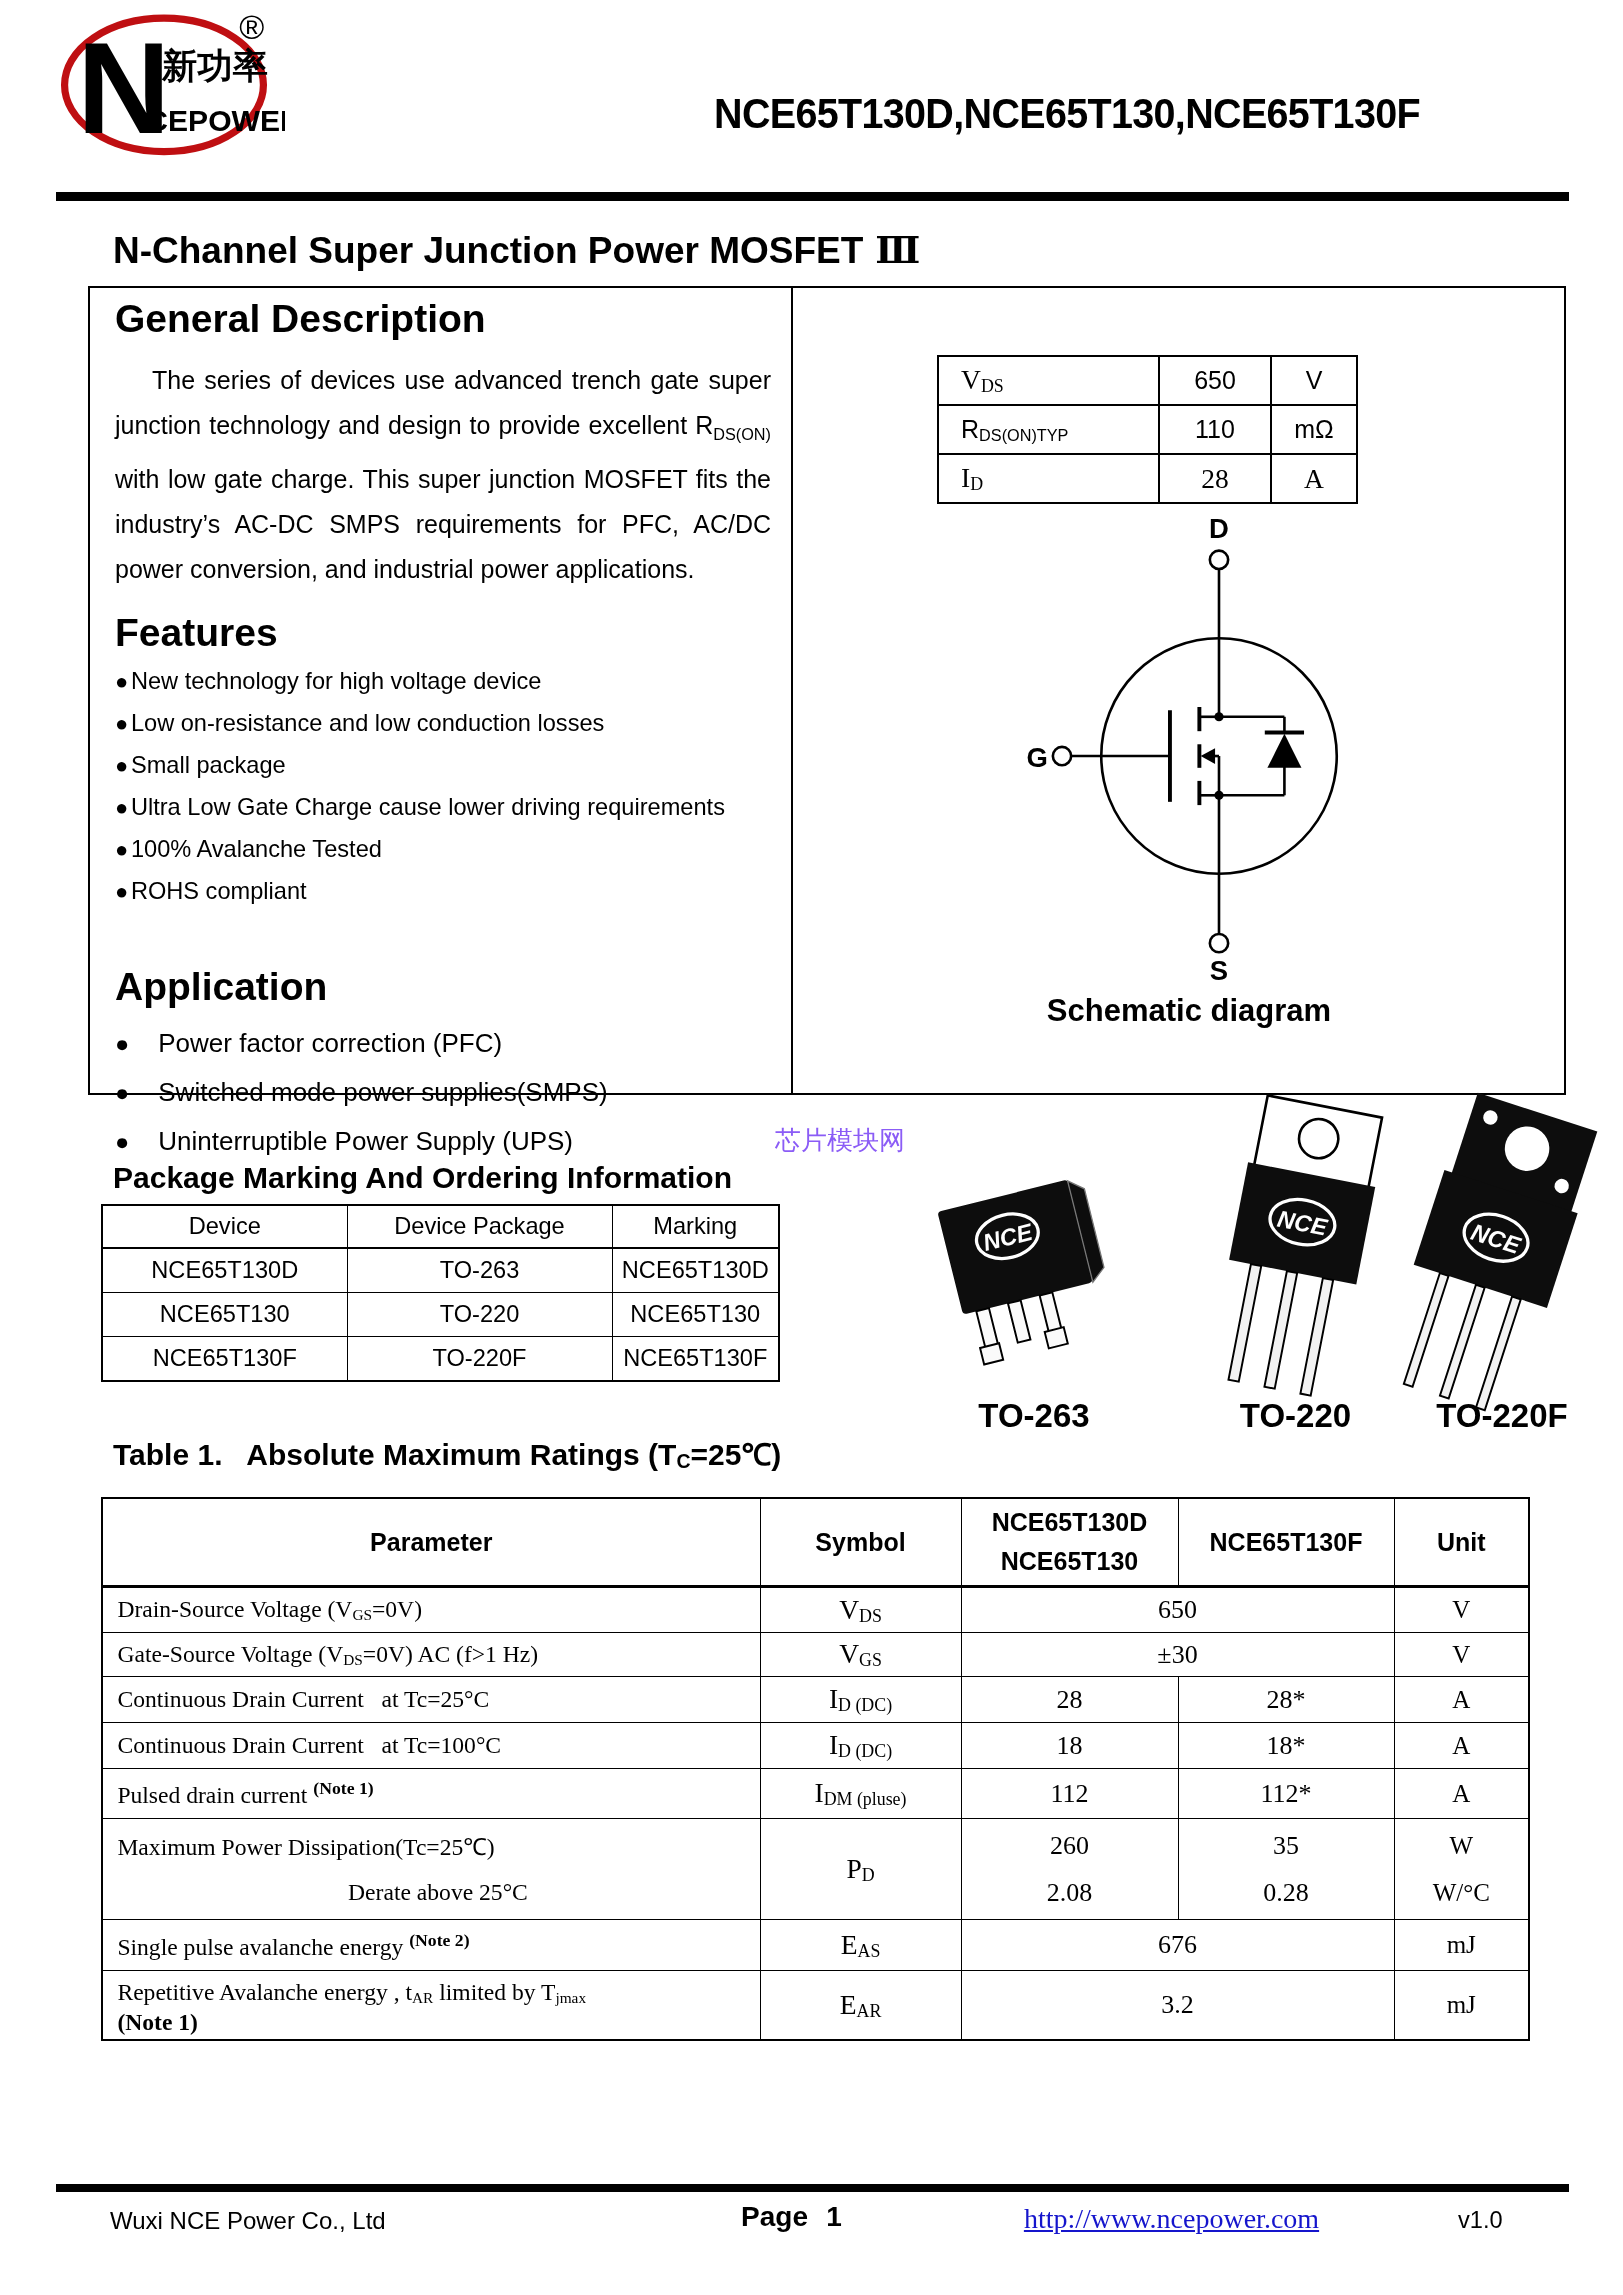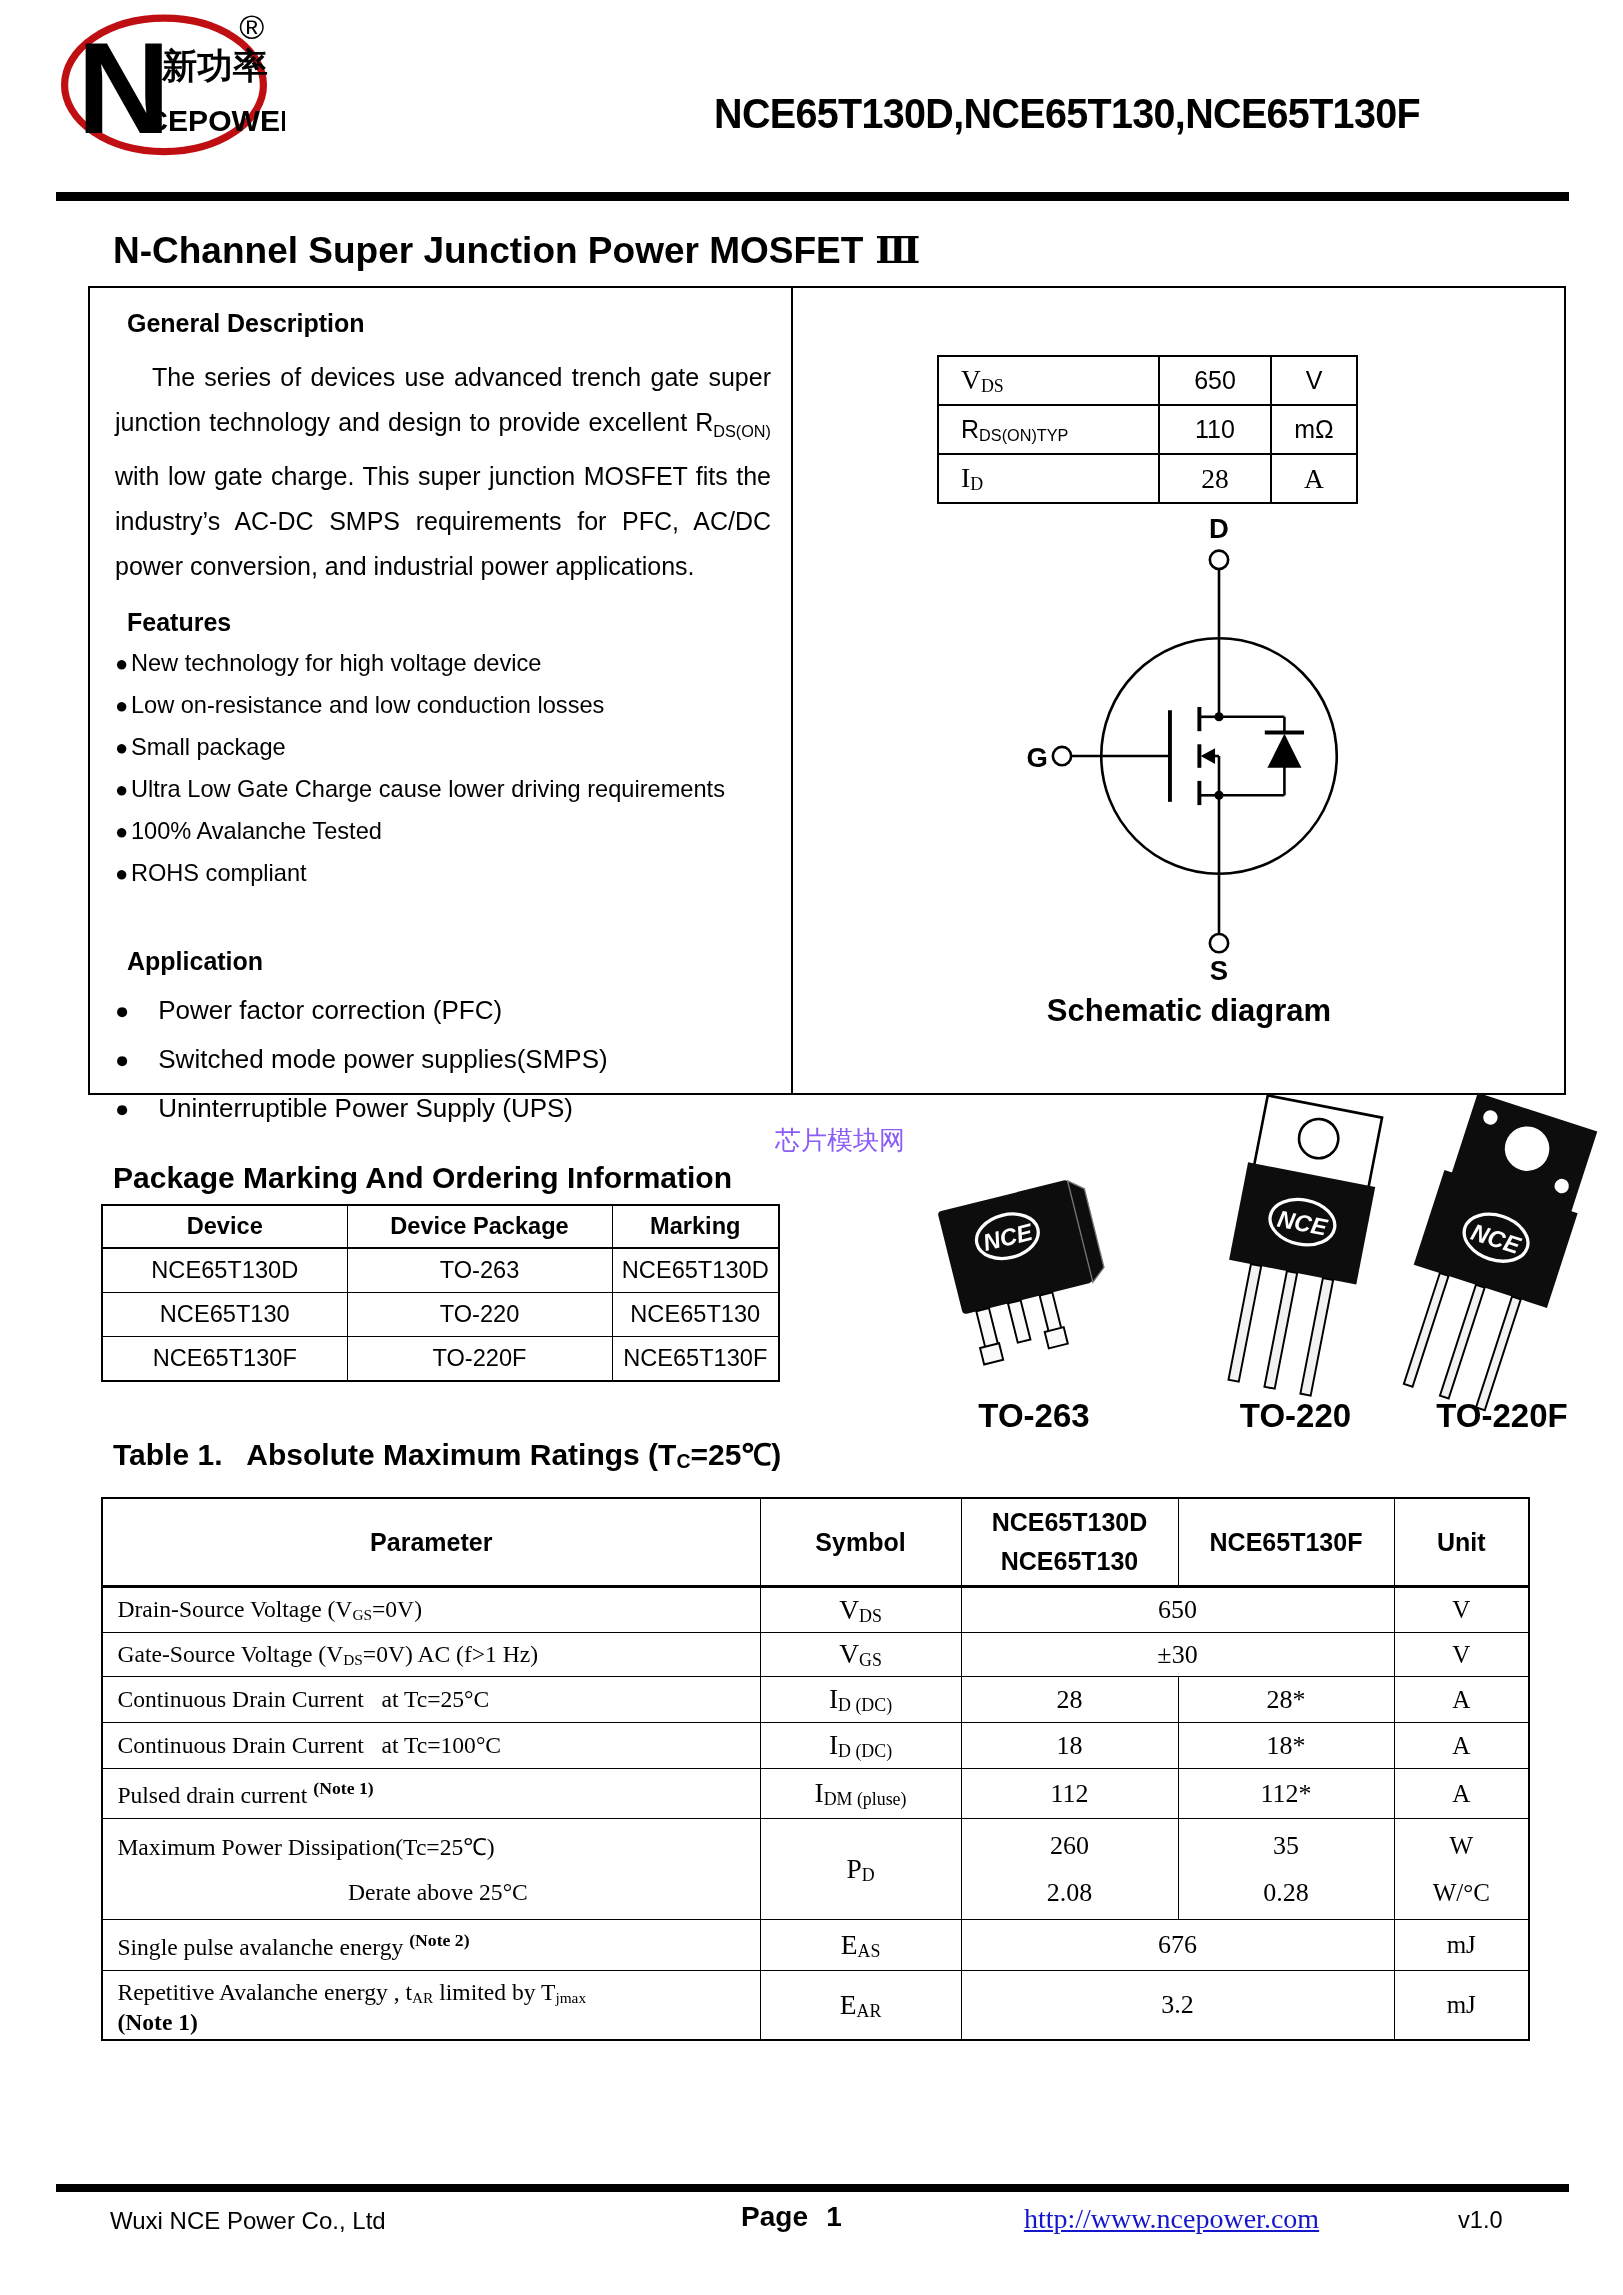--- a/index.html
+++ b/index.html
@@ -15,21 +15,21 @@
     font-size:42px;font-weight:bold;letter-spacing:-0.7px;transform:scaleX(.94);transform-origin:center;}
   .rule-top{position:absolute;left:56px;top:192px;width:1513px;height:8.5px;background:#000;}
   .main-title{position:absolute;left:113px;top:228px;font-size:37px;font-weight:bold;white-space:pre;}
   .main-title .numeral{font-family:"DejaVu Serif","DejaVu Sans",serif;font-weight:bold;margin-left:11.8px;}
 
   
   .panel-box{position:absolute;left:88px;top:286px;width:1478px;height:809px;border:2px solid #000;box-sizing:border-box;}
   .panel-divider{position:absolute;left:701px;top:0;width:2px;height:100%;background:#000;}
 
   .left-panel{position:absolute;left:25px;top:9.2px;width:656px;}
-  .h-section{font-size:25px;font-weight:bold;margin:12px;}
+  .h-section{font-size:39px;font-weight:bold;margin:0;}
   .gd-body{margin-top:17px;font-size:25px;line-height:45px;text-align:justify;text-indent:37px;}
   .feat-head{margin-top:18.3px;}
   .feat-list{margin-top:13px;}
   .feat-item{font-size:23.6px;margin-bottom:15px;display:flex;align-items:baseline;}
   .feat-item .bullet{margin-right:2.6px;font-size:22px;}
   .app-head{margin-top:60px;}
   .app-list{margin-top:19.6px;}
   .app-item{font-size:26px;margin-bottom:17.7px;display:flex;align-items:baseline;}
   .app-item .bullet{margin-right:29px;font-size:23.6px;}
 
@@ -46,21 +46,21 @@
   .schem-caption{position:absolute;left:772px;top:705px;width:654px;text-align:center;
      font-size:31px;font-weight:bold;}
 
   
   .watermark{position:absolute;left:775px;top:1123px;font-size:26px;color:#8b5cf6;}
 
   
   .pkg-head{position:absolute;left:113px;top:1161px;font-size:30px;font-weight:bold;}
   .pkg-table{position:absolute;left:101px;top:1204px;border-collapse:collapse;}
   .pkg-table th,.pkg-table td{border:1.3px solid #000;font-size:23.6px;text-align:center;}
-  .pkg-table th{height:39px;font-weight:bold;border-bottom:2.6px solid #000;}
+  .pkg-table th{height:39px;font-weight:normal;border-bottom:2.6px solid #000;}
   .pkg-table td{height:41px;font-weight:normal;}
   .pkg-table{border:2px solid #000;}
   .pkg-img{position:absolute;}
   .cap{position:absolute;font-size:33px;font-weight:bold;text-align:center;}
 
   
   .t1-head{position:absolute;left:113px;top:1433px;font-size:30px;font-weight:bold;white-space:pre;}
   .t1{position:absolute;left:101px;top:1497px;border-collapse:collapse;border:2.6px solid #000;}
   .t1 th,.t1 td{border:1.3px solid #000;}
   .t1 th{font-size:25px;font-weight:bold;text-align:center;height:84px;border-bottom:3.9px solid #000;line-height:1.55;}

